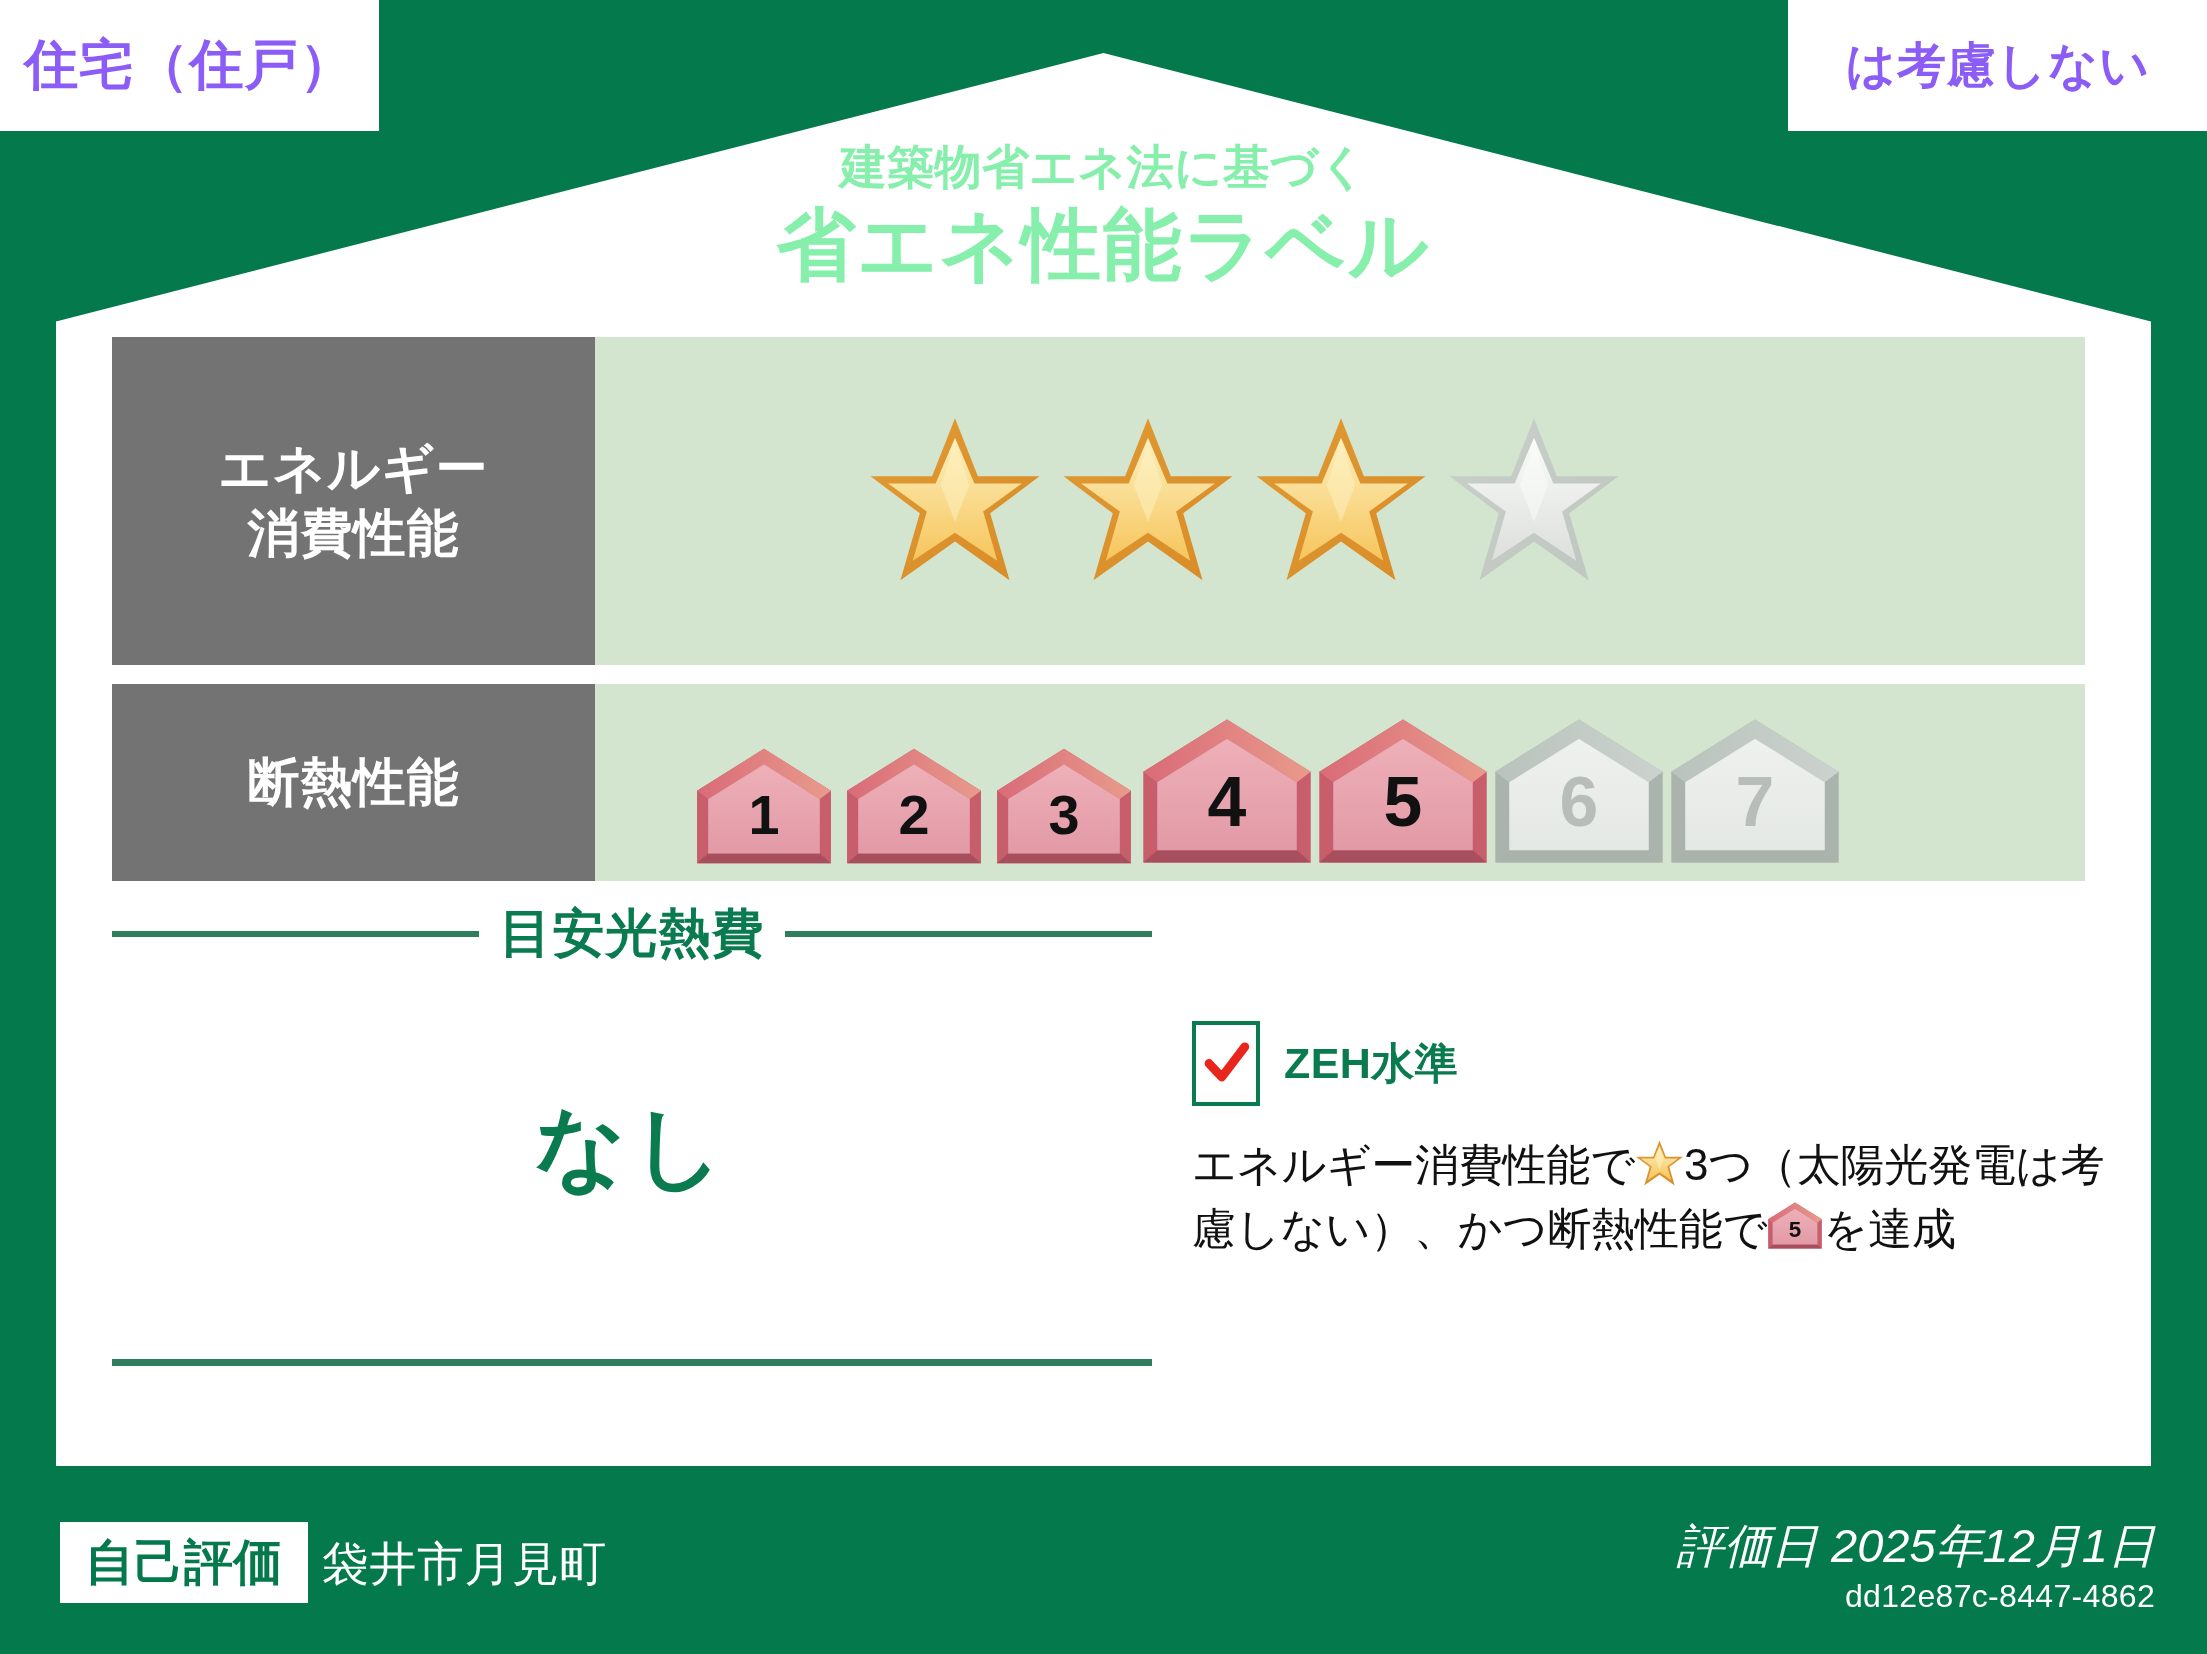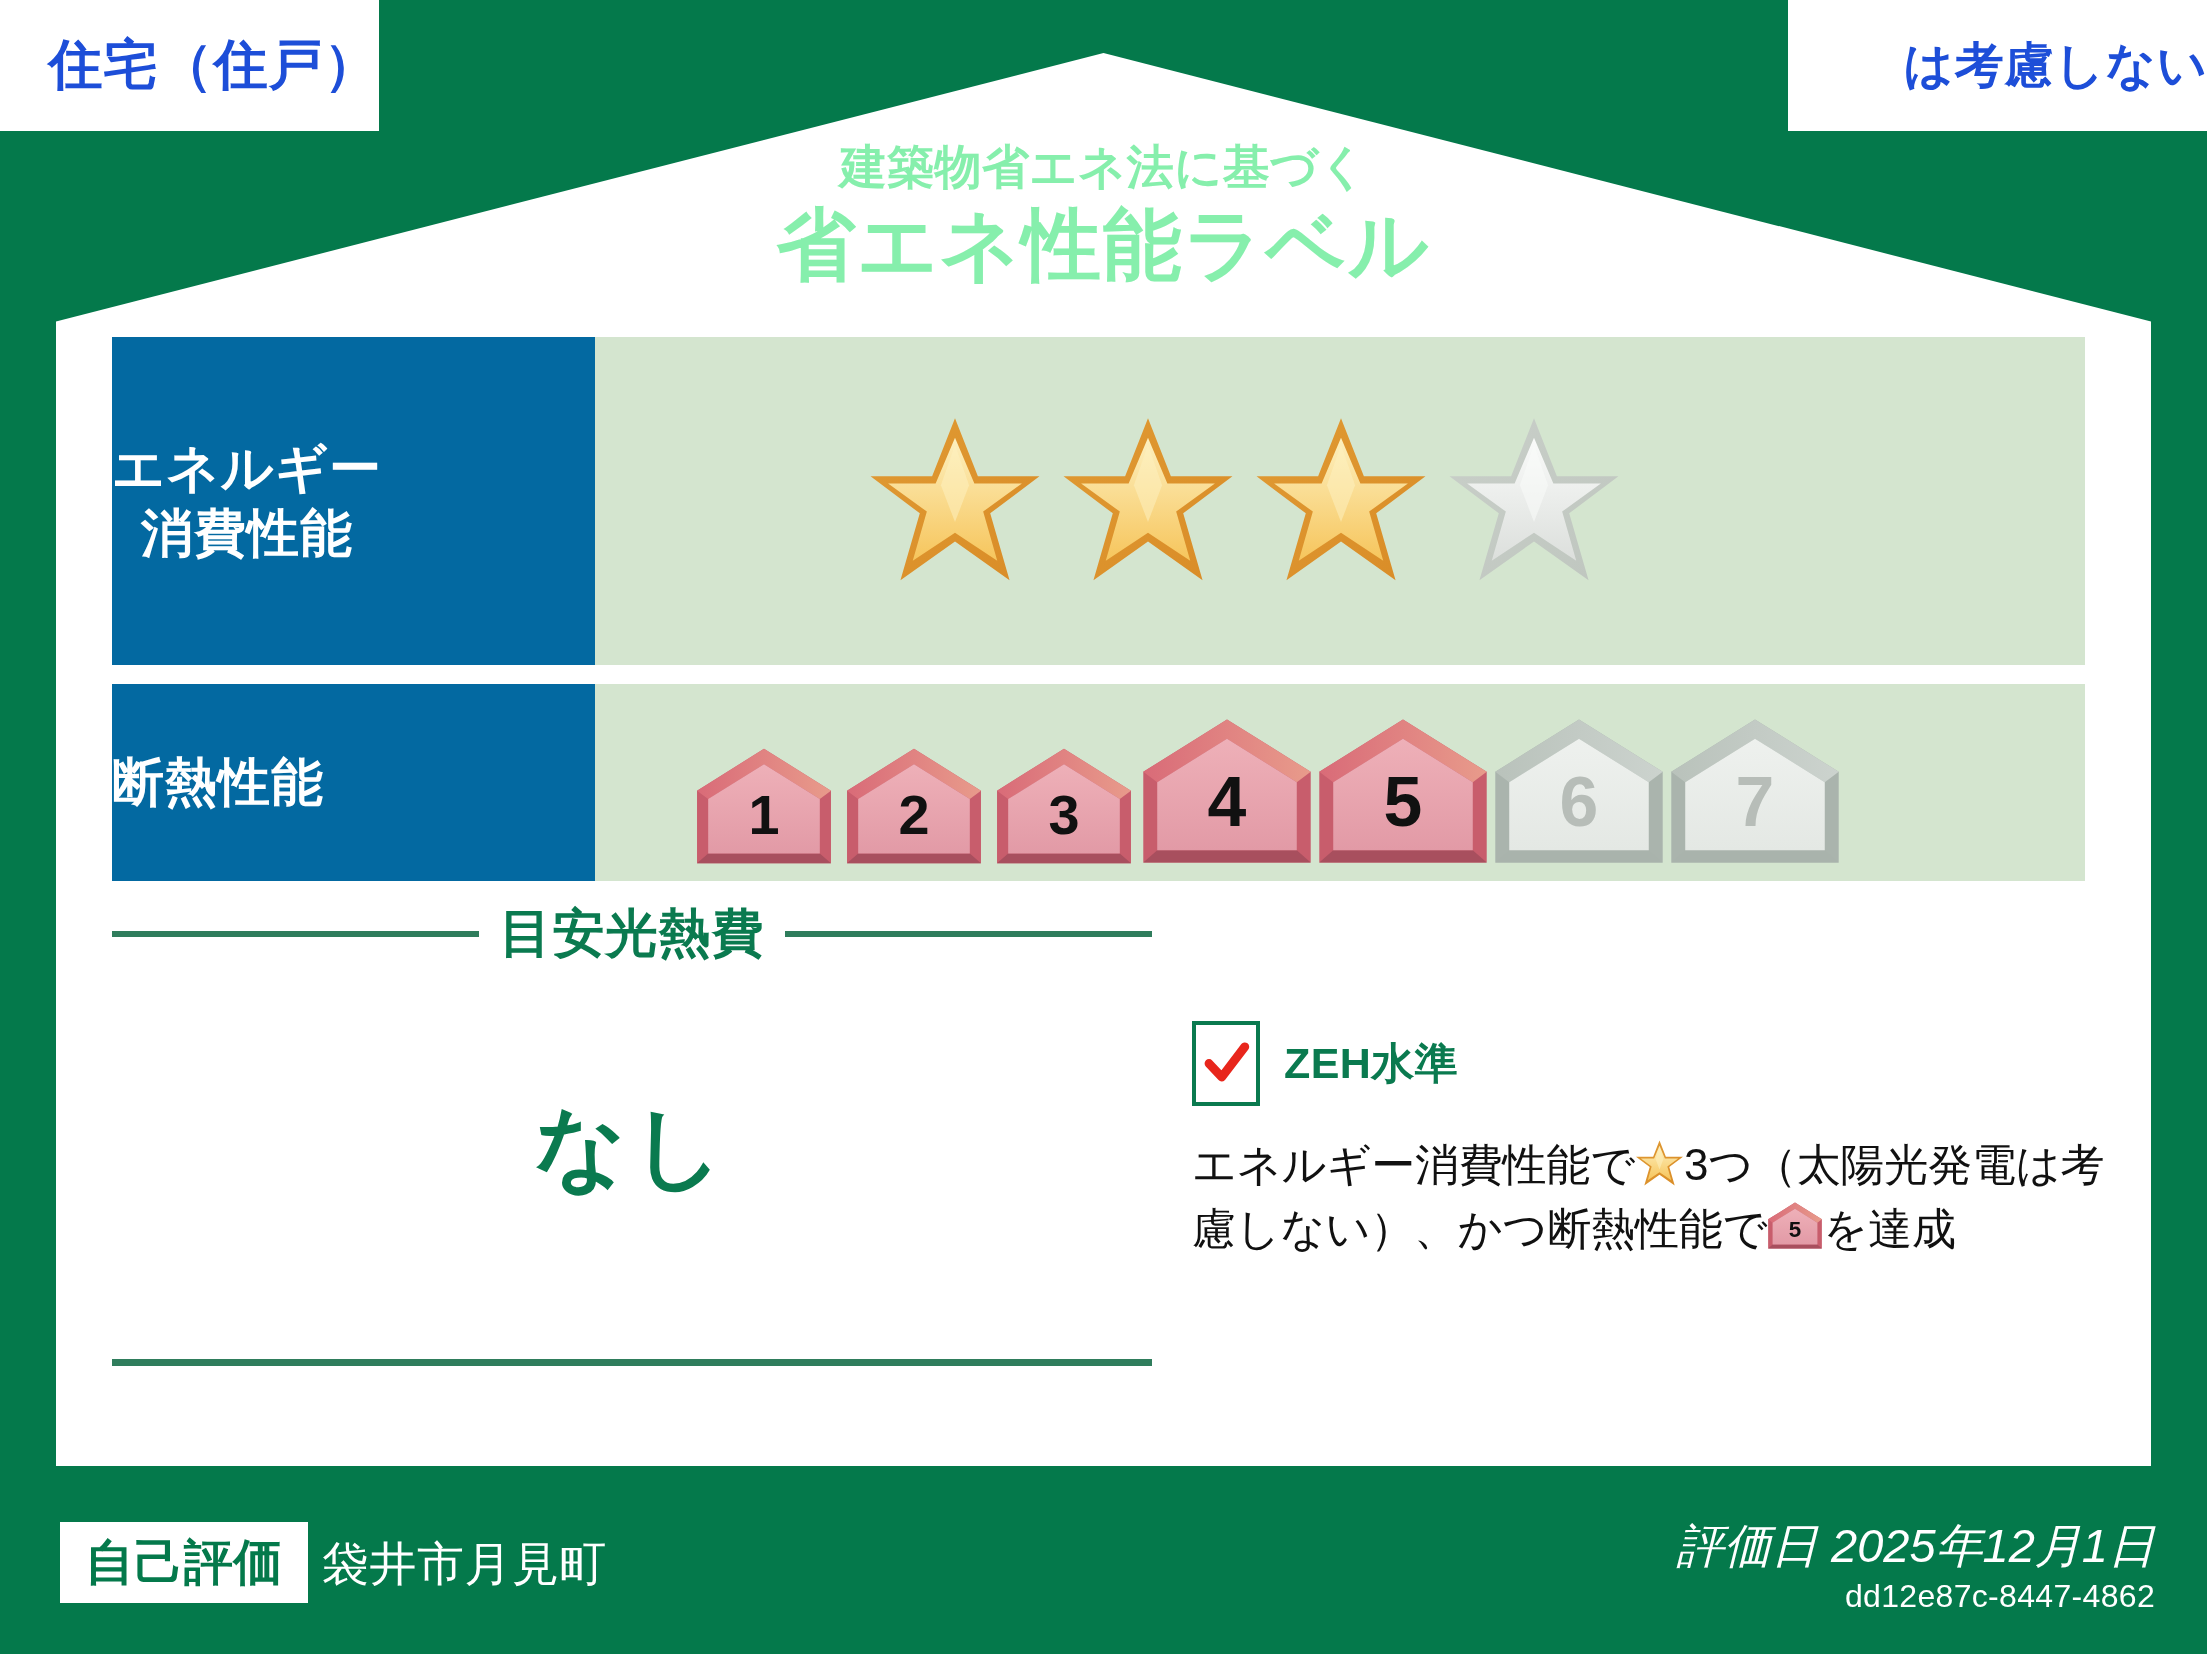--- a/index.html
+++ b/index.html
@@ -14,43 +14,43 @@
   
   .house-panel{
     position:absolute;left:56px;top:53px;width:2095px;height:1413px;
     background:#ffffff;
     clip-path:polygon(0% 19.0%, 50% 0%, 100% 19.0%, 100% 100%, 0% 100%);
   }
 
   
   .tag-box{
     position:absolute;background:#ffffff;
-    display:flex;align-items:center;justify-content:flex-end;
-    color:#1d4ed8;font-weight:bold;letter-spacing:.02em;
+    display:flex;align-items:center;justify-content:center;
+    color:#8b5cf6;font-weight:bold;letter-spacing:.02em;
     white-space:nowrap;
   }
   #tag-left{left:0px;top:0px;width:379px;height:131px;font-size:54px;}
   #tag-right{left:1788px;top:0px;width:420px;height:131px;font-size:49px;}
 
   
   .title-wrap{
     position:absolute;left:0;top:141px;width:2207px;text-align:center;
     color:#86efac;pointer-events:none;
   }
   #title-sub{font-size:47px;font-weight:bold;letter-spacing:.01em;line-height:1.1;}
   #title-main{font-size:79px;font-weight:bold;letter-spacing:.02em;line-height:1.15;margin-top:7.5px;}
 
   
   .row{position:absolute;display:flex;align-items:stretch;}
   #row-energy{left:112px;top:337px;width:1973px;height:328px;}
   #row-insul {left:112px;top:684px;width:1973px;height:197px;}
 
   .row-label{
-    background:#0369a1;color:#ffffff;
-    display:flex;align-items:center;justify-content:flex-start;
+    background:#737373;color:#ffffff;
+    display:flex;align-items:center;justify-content:center;
     text-align:center;font-weight:bold;line-height:1.25;
     flex:0 0 483px;font-size:52px;letter-spacing:.02em;
   }
   .row-body{
     background:#d4e5cf;flex:1 1 auto;
     display:flex;align-items:center;
   }
   #energy-body{justify-content:flex-start;padding-left:272px;gap:17px;}
   #insul-body{justify-content:flex-start;padding-left:94px;align-items:flex-end;padding-bottom:15px;}
 

